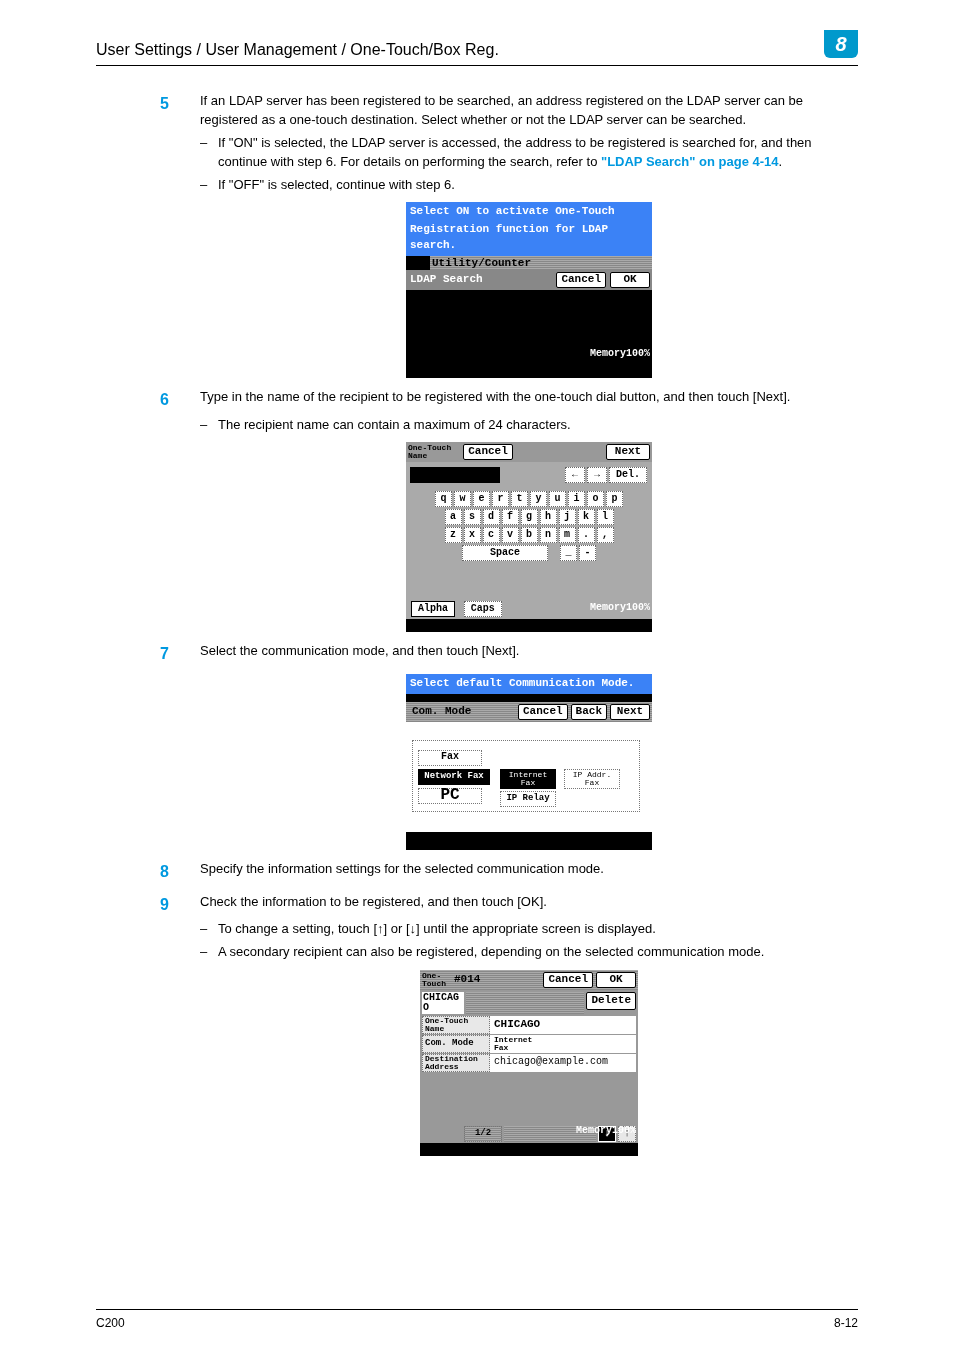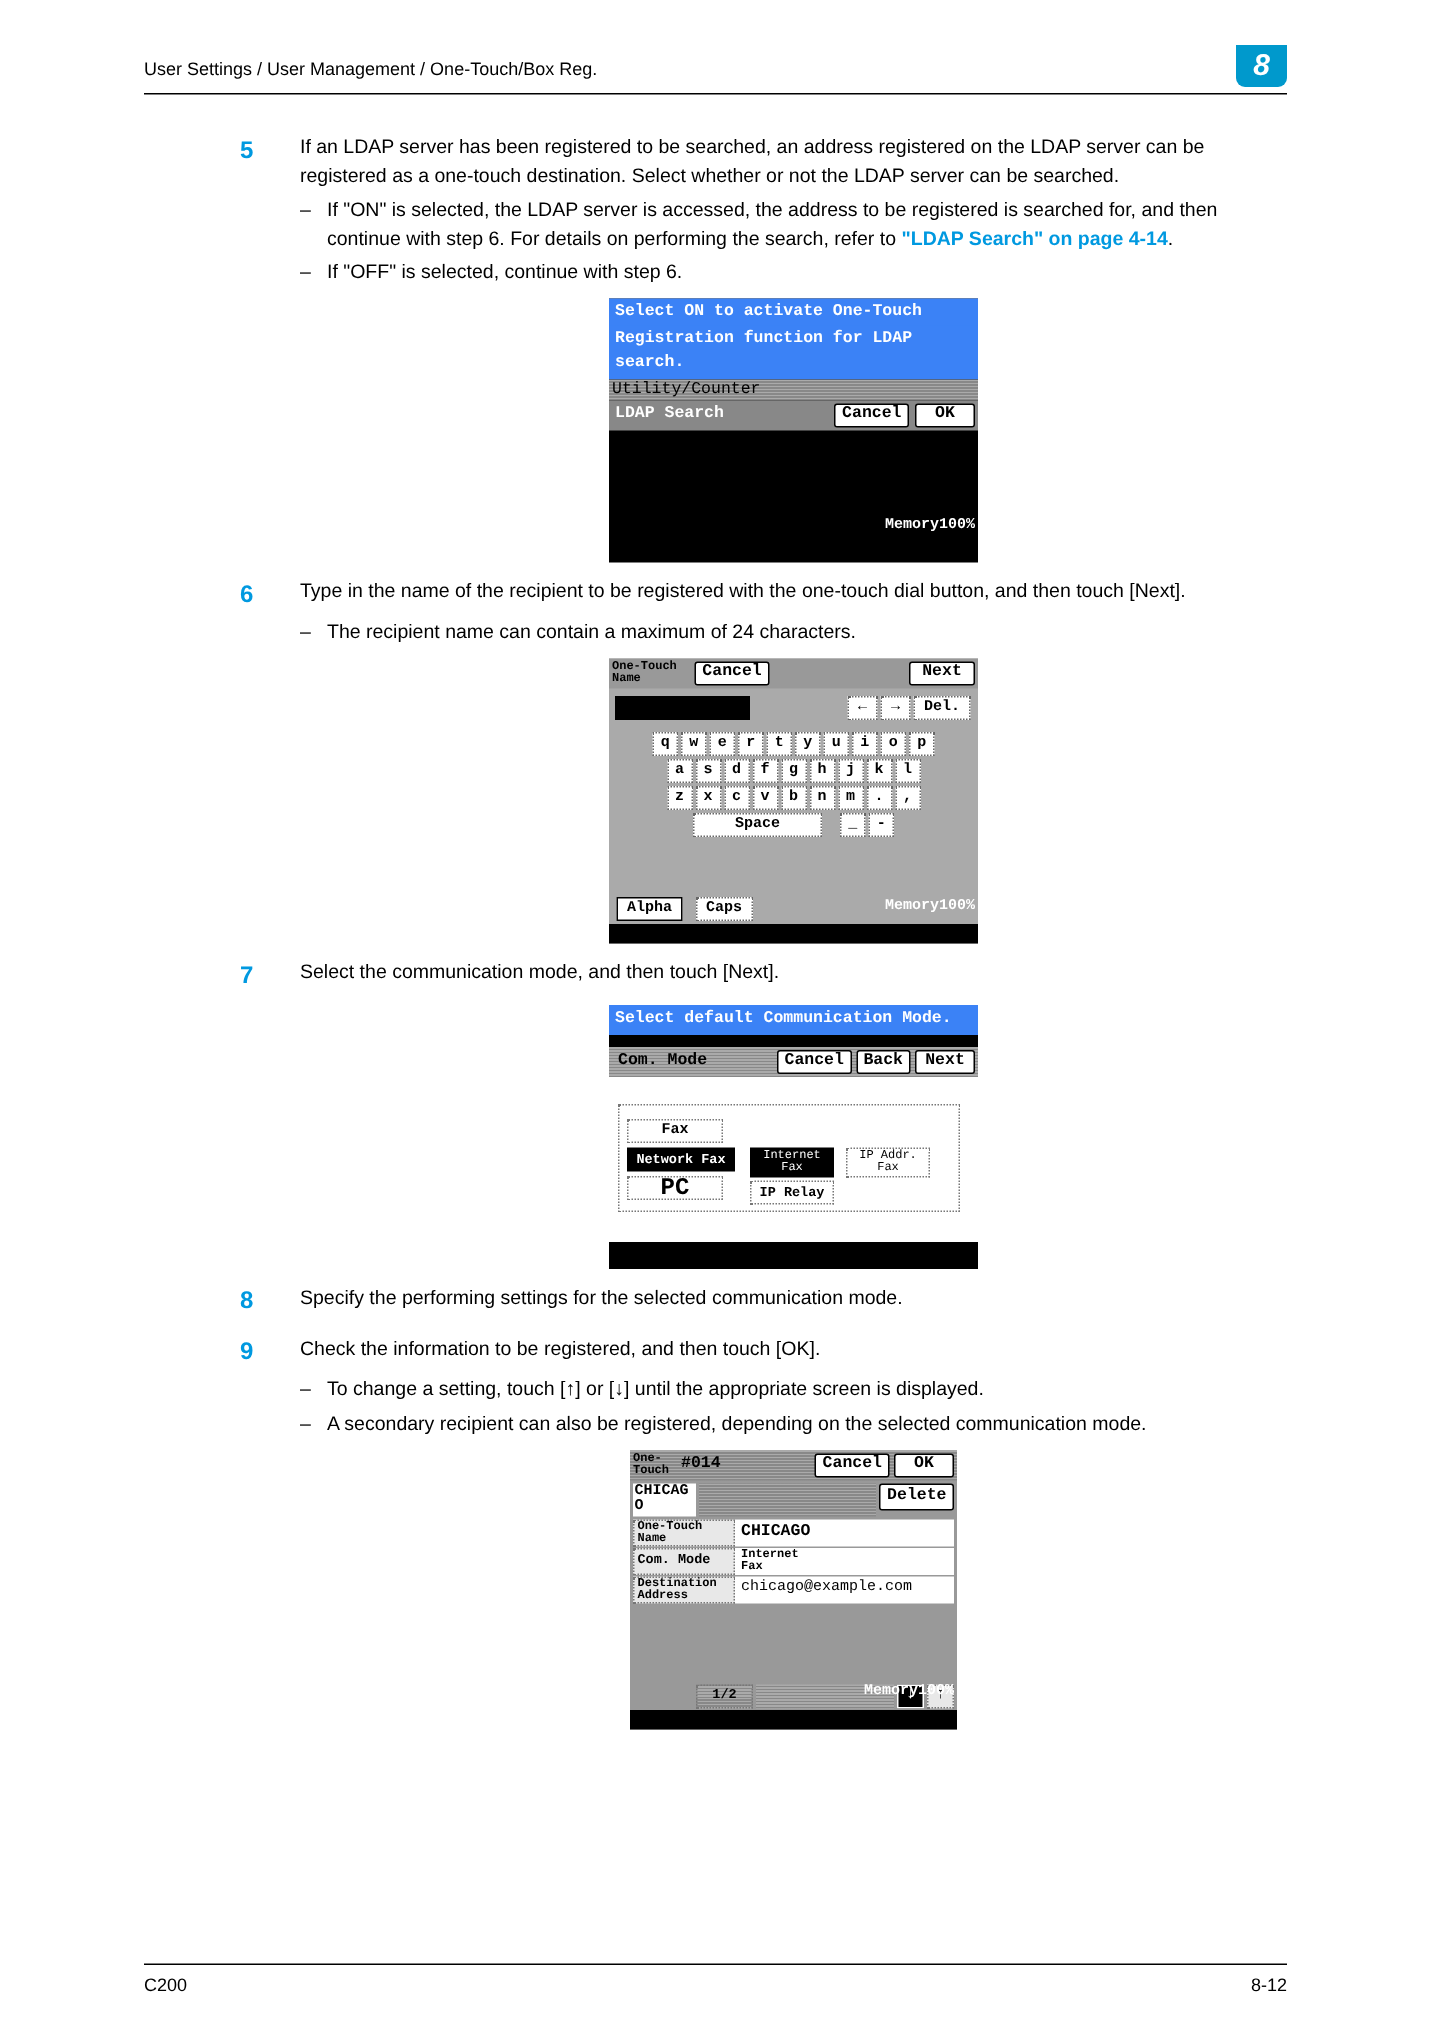--- a/index.html
+++ b/index.html
@@ -18,21 +18,21 @@
     height: 1350px;
     padding: 30px 0 30px 0;
   }
   .header {
     display: flex;
     justify-content: space-between;
     align-items: flex-start;
     padding: 0 96px 0 96px;
   }
   .breadcrumb {
-    font-size: 12px;
+    font-size: 16px;
     color: #000;
     padding-top: 8px;
   }
   .chapnum-box {
     background: #0099cc;
     color: #fff;
     width: 34px;
     height: 28px;
     text-align: center;
     font-size: 20px;
@@ -166,21 +166,21 @@
     </div>
     <div class="sub">
       <div class="dash">–</div>
       <div class="subtext">If "OFF" is selected, continue with step 6.</div>
     </div>
 
     <div class="imgholder">
       <div class="lcd" style="width:246px;height:176px;">
         <div class="panel-blackbar">Select ON to activate One-Touch</div>
         <div class="panel-blackbar" style="margin-top:-2px">Registration function for LDAP search.</div>
-        <div class="stripe" style="height:14px;color:#000;font-weight:normal;padding-left:2px;">Utility/Counter</div>
+        <div class="stripe" style="height:14px;color:#000;font-weight:bold;padding-left:2px;margin-left:24px;">Utility/Counter</div>
         <div class="row" style="background:#888;padding:2px;">
           <div style="color:#fff;font-weight:bold;flex:1;padding-left:2px;">LDAP Search</div>
           <div class="btn">Cancel</div>
           <div style="width:4px"></div>
           <div class="btn" style="width:40px">OK</div>
         </div>
         <div class="memory">Memory100%</div>
       </div>
     </div>
 
@@ -293,21 +293,21 @@
 Fax</div>
           </div>
           <div class="dotborder" style="position:absolute;left:94px;top:69px;width:56px;height:16px;font-size:9px;display:flex;align-items:center;justify-content:center;font-weight:bold;">IP Relay</div>
         </div>
         <div class="memory">Memory100%</div>
       </div>
     </div>
 
     <div class="step">
       <div class="stepnum">8</div>
-      <div class="steptext">Specify the performing settings for the selected communication mode.</div>
+      <div class="steptext">Specify the information settings for the selected communication mode.</div>
     </div>
 
     <div class="step">
       <div class="stepnum">9</div>
       <div class="steptext">Check the information to be registered, and then touch [OK].</div>
     </div>
     <div class="sub">
       <div class="dash">–</div>
       <div class="subtext">To change a setting, touch [↑] or [↓] until the appropriate screen is displayed.</div>
     </div>

